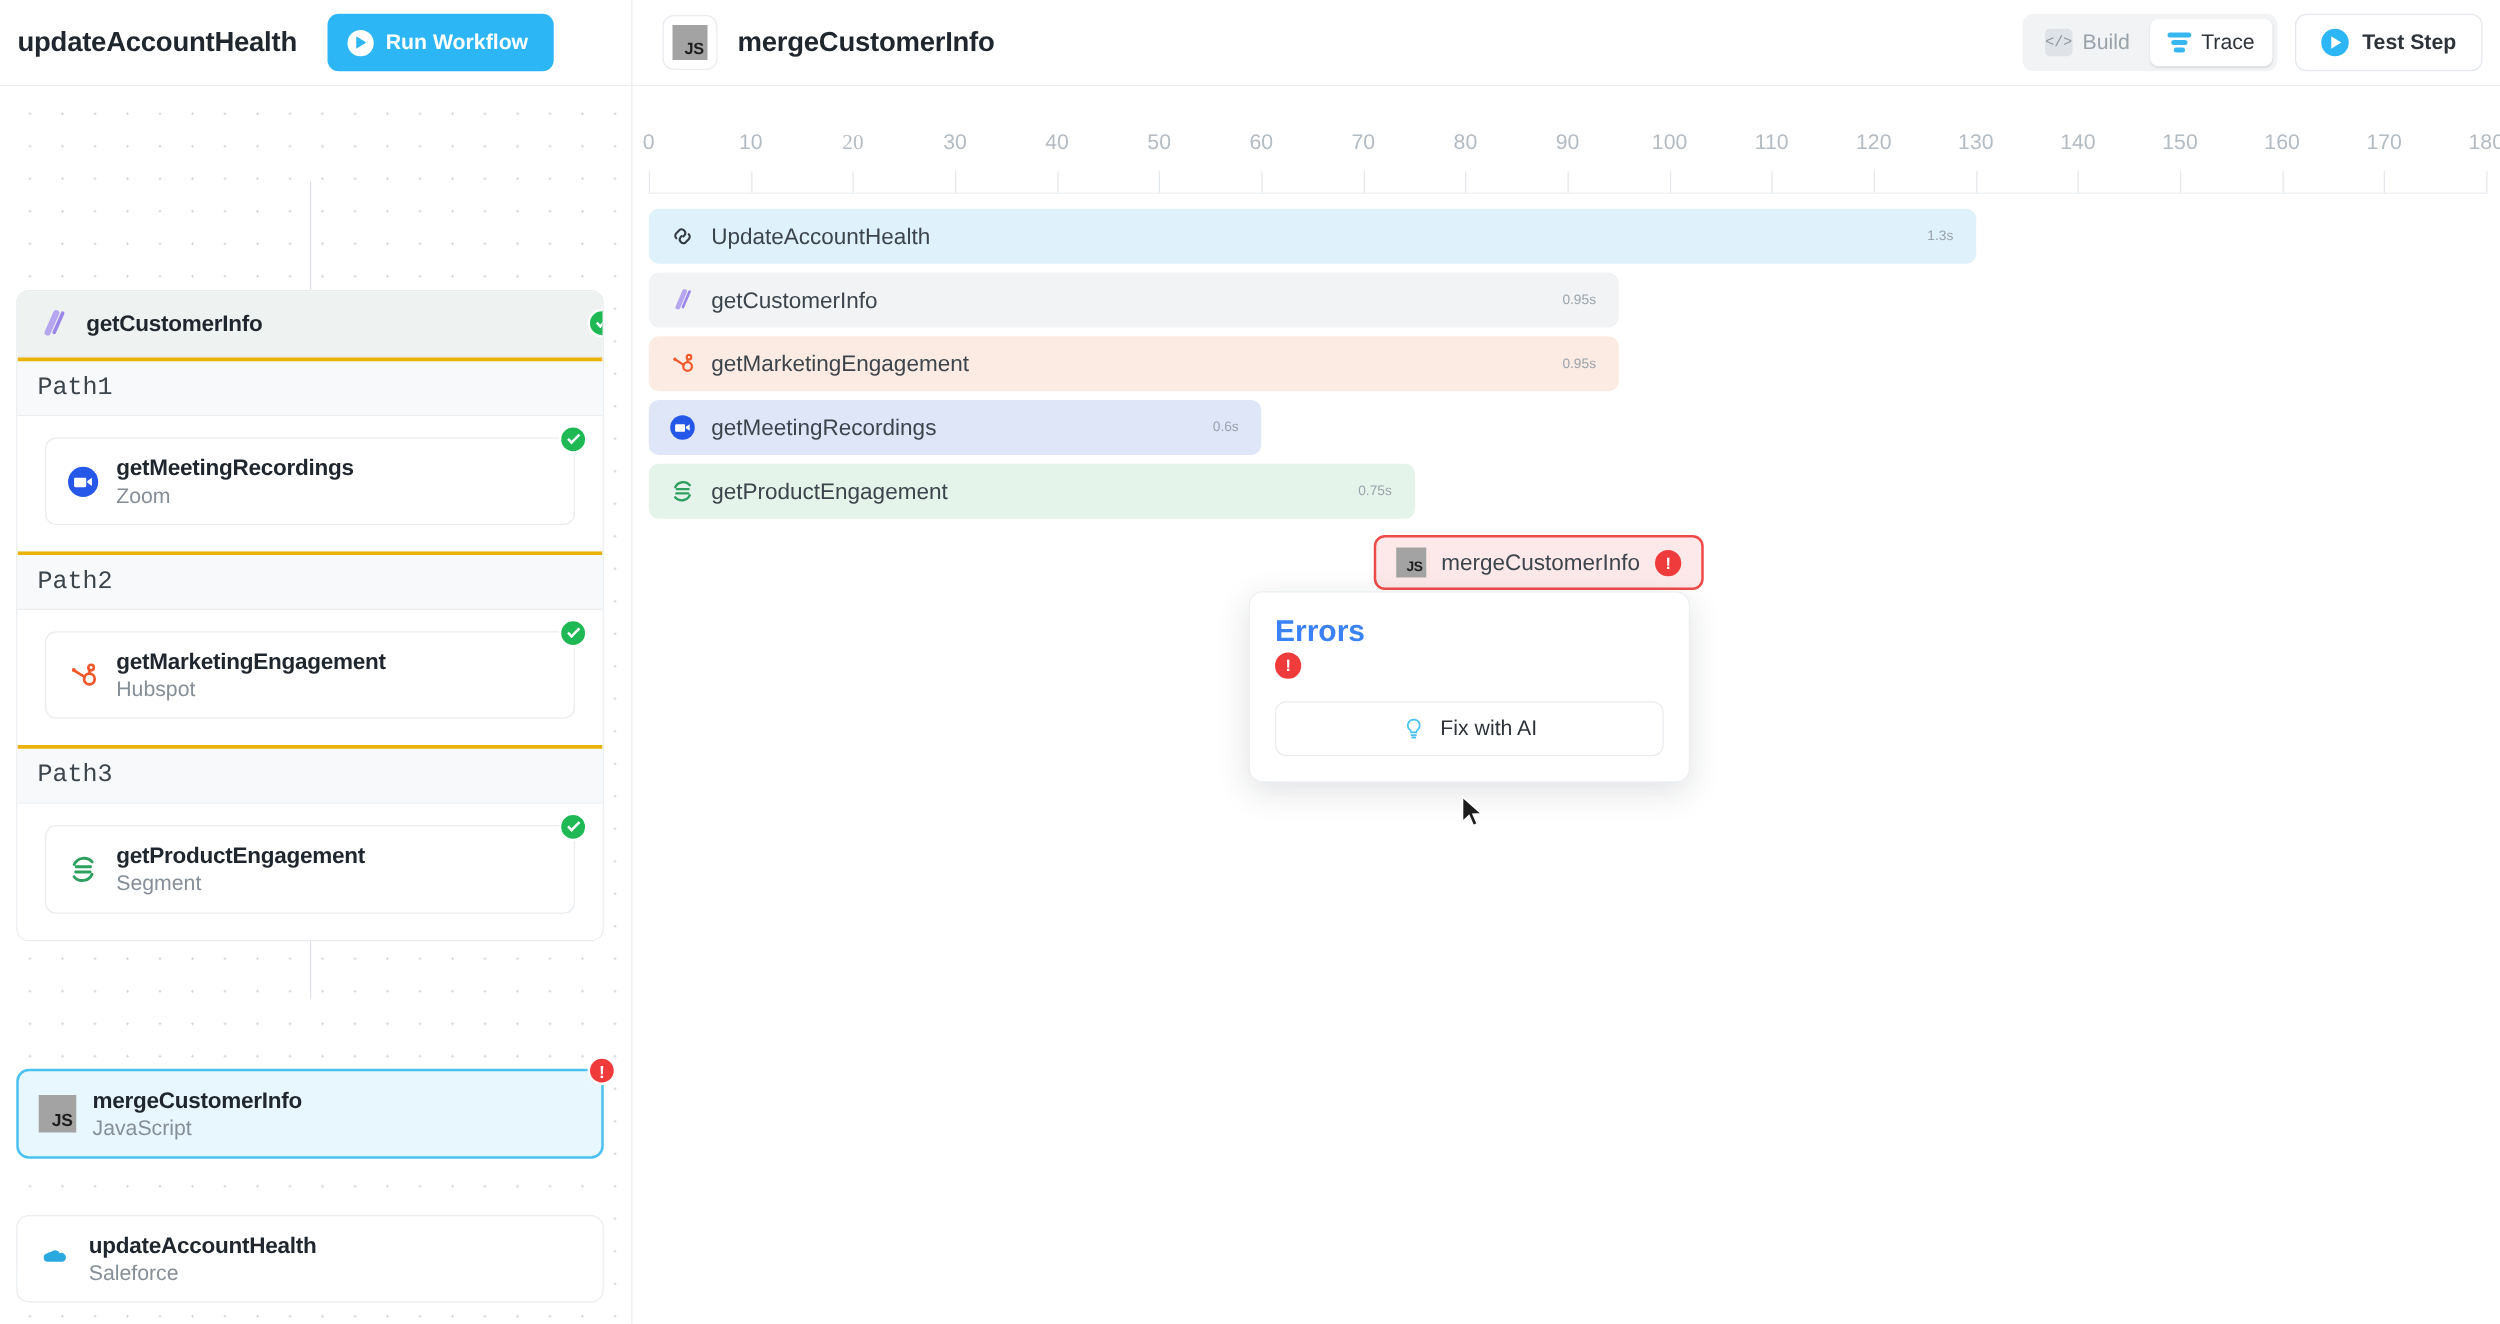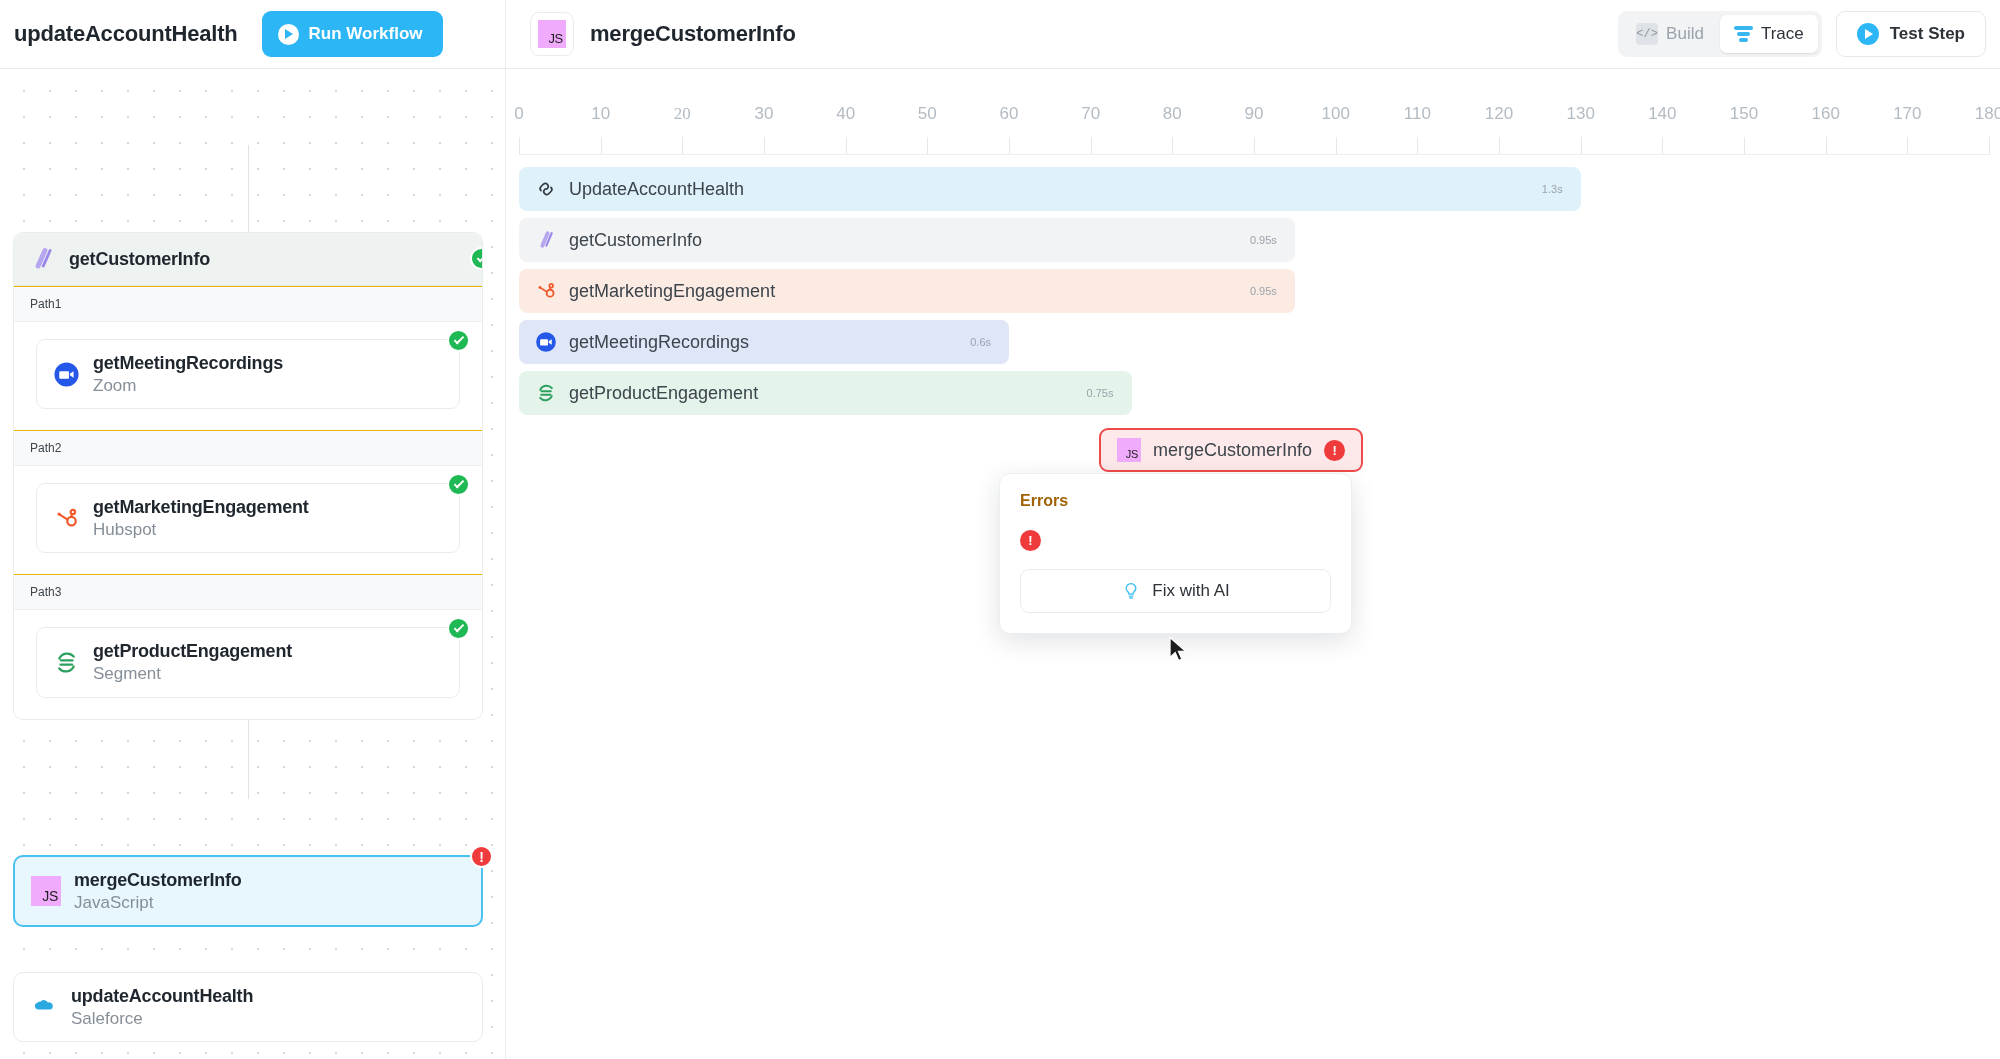--- a/index.html
+++ b/index.html
@@ -42,22 +42,22 @@
 
   .topbar-center {
     position: absolute; left: 530px; top: 0; height: 68px;
     display: flex; align-items: center; gap: 16px;
   }
   .js-badge-box {
     width: 44px; height: 44px; border-radius: 9px; border: 1px solid #e9ecef;
     background: #fff; display: flex; align-items: center; justify-content: center;
   }
   .js-badge {
-    width: 28px; height: 28px; background: #f0abfc; color: #1d1d1d;
-    font-size: 13px; font-weight: normal; display: flex;
+    width: 28px; height: 28px; background: #a3a3a3; color: #1d1d1d;
+    font-size: 13px; font-weight: bold; display: flex;
     align-items: flex-end; justify-content: flex-end;
     padding: 0 3px 2px 0; letter-spacing: -0.3px;
   }
   .center-title { font-size: 22px; font-weight: bold; color: #1f262e; letter-spacing: -0.2px; }
 
   .topbar-right {
     position: absolute; right: 14px; top: 0; height: 68px;
     display: flex; align-items: center; gap: 14px;
   }
   .segmented {
@@ -132,22 +132,22 @@
   
   .group-card {
     position: absolute; left: 13px; width: 470px; top: 163px;
     border: 1px solid #e9ecef; border-radius: 10px; background: #ffffff; overflow: hidden;
   }
   .group-head {
     background: #eef2f1; padding: 13px 16px; display: flex; align-items: center; gap: 13px;
     border-bottom: 1px solid #e4e9e8;
   }
   .path-head {
-    background: #f7f9fa; padding: 10px 16px; font-size: 12px; color: #3c444c;
-    border-bottom: 1px solid #eceff2; border-top: 1px solid #eab308;
+    background: #f7f9fa; padding: 10px 16px; font-size: 20px; color: #3c444c;
+    border-bottom: 1px solid #eceff2; border-top: 3px solid #eab308; font-family: Liberation Mono, monospace;
   }
   .path-body { padding: 17px 22px 21px 22px; position: relative; background: #fff; }
   .inner-card {
     border: 1px solid #e9ecef; border-radius: 9px; background: #fff; position: relative;
   }
 
   
   .canvas {
     position: absolute; top: 69px; left: 507px; width: 1493px; height: 990px;
     background: #ffffff;
@@ -172,21 +172,21 @@
     position: absolute; background: #fde9e9; border: 2px solid #ef4a4a;
     border-radius: 9px; height: 44px; display: flex; align-items: center;
     gap: 12px; padding: 0 16px;
   }
   .err-node-label { font-size: 18px; color: #3c444c; }
   .popup {
     position: absolute; background: #ffffff; border: 1px solid #eceff2;
     border-radius: 11px; box-shadow: 0 7px 26px rgba(24,33,43,.13);
     padding: 18px 20px 20px 20px;
   }
-  .popup-title { font-size: 16px; font-weight: bold; color: #a16207; margin-bottom: 18px; }
+  .popup-title { font-size: 24px; font-weight: bold; color: #3b82f6; margin-bottom: 0; }
   .err-line { display: flex; gap: 11px; align-items: flex-start; }
   .err-text { font-size: 17px; color: #4a525a; line-height: 1.45; }
   .fix-btn {
     margin-top: 20px; height: 44px; border: 1px solid #e9ecef; border-radius: 9px;
     background: #fff; display: flex; align-items: center; justify-content: center;
     gap: 11px; font-size: 17px; color: #2d3339; cursor: pointer; width: 100%;
     font-family: "Liberation Sans", sans-serif;
   }
   .cursor-ptr { position: absolute; width: 20px; height: 28px; pointer-events: none; }
 </style>

